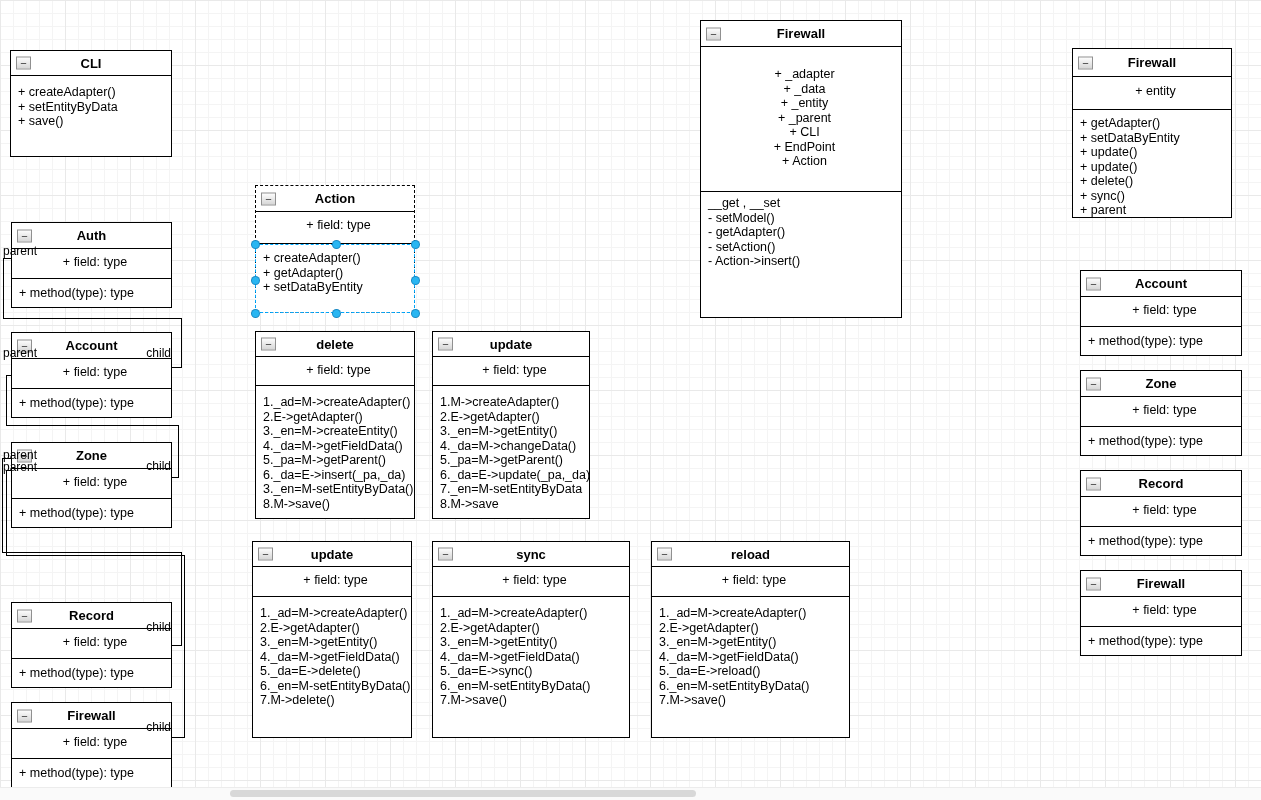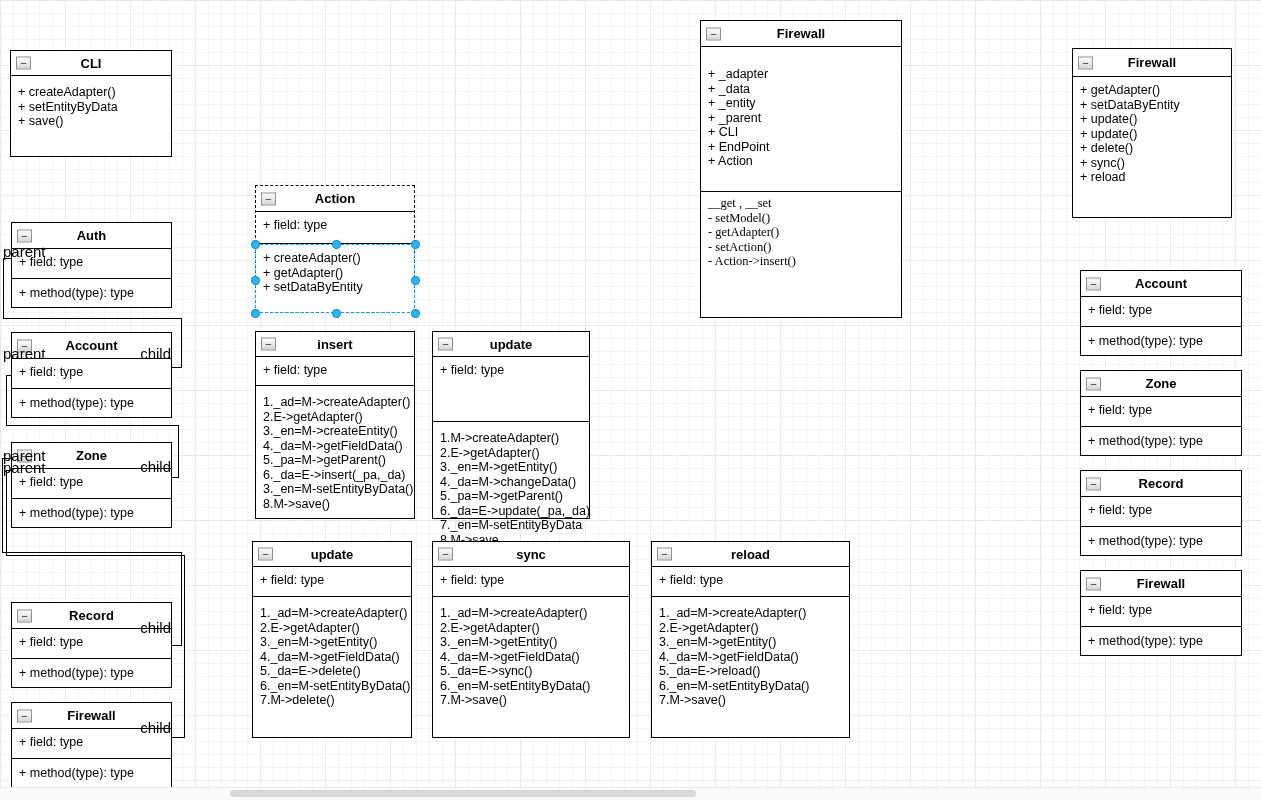--- a/index.html
+++ b/index.html
@@ -23,24 +23,24 @@
   .uml-class.dashed{border-style:dashed;}
   .uml-title{position:relative;text-align:center;font-weight:bold;font-size:13px;flex:0 0 auto;display:flex;align-items:center;justify-content:center;}
   .collapse{
     position:absolute;left:5px;top:50%;transform:translateY(-50%);
     width:15px;height:13px;border:1px solid #909090;
     background:linear-gradient(#fdfdfd,#d6d6d6);
     font-size:11px;line-height:11px;text-align:center;box-sizing:border-box;color:#333;
     font-weight:normal;
   }
   .uml-attrs,.uml-methods{border-top:1px solid #000;box-sizing:border-box;padding-left:7px;overflow:visible;}
-  .uml-attrs{flex:0 0 auto;}
+  .uml-attrs{flex:0 0 auto;text-align:center;}
   .uml-methods{flex:1 1 auto;}
   .row{white-space:nowrap;line-height:14.5px;}
-  .edge-label{position:absolute;font-size:15px;transform:translateY(-50%);z-index:3;}
+  .edge-label{position:absolute;font-size:12px;transform:translateY(-50%);z-index:3;}
   .edge-label.right{transform:translate(-100%,-50%);}
   .sel-outline{position:absolute;border:1px dashed #00a8ff;box-sizing:border-box;z-index:4;background:transparent;}
   .handle{position:absolute;width:9px;height:9px;border-radius:50%;box-sizing:border-box;border:1px solid rgba(0,80,140,0.45);z-index:5;}
   .hscrollbar{position:absolute;left:0;bottom:0;width:1261px;height:12px;border-top:1px solid #ececec;z-index:6;}
   .hscrollbar .thumb{position:absolute;top:2px;height:7px;border-radius:3.5px;}
 </style>
 </head>
 <body>
 
 <svg id="connector-layer" shape-rendering="crispEdges">
@@ -131,21 +131,21 @@
       </div>
     <div class="uml-methods" style="padding-top: 7px;">
         <div class="row">+ createAdapter()</div>
         <div class="row">+ getAdapter()</div>
         <div class="row">+ setDataByEntity</div>
       </div>
   </div>
     <div class="uml-class" style="left: 255px; top: 331px; width: 160px; height: 188px;">
     <div class="uml-title" style="height: 24px;">
       <span class="collapse">−</span>
-      <span class="title-text">insert</span>
+      <span class="title-text">delete</span>
     </div>
     <div class="uml-attrs" style="height: 29px; padding-top: 6px;">
         <div class="row">+ field: type</div>
       </div>
     <div class="uml-methods" style="padding-top: 9px;">
         <div class="row">1._ad=M-&gt;createAdapter()</div>
         <div class="row">2.E-&gt;getAdapter()</div>
         <div class="row">3._en=M-&gt;createEntity()</div>
         <div class="row">4._da=M-&gt;getFieldData()</div>
         <div class="row">5._pa=M-&gt;getParent()</div>
@@ -155,21 +155,21 @@
       </div>
   </div>
     <div class="uml-class" style="left: 432px; top: 331px; width: 158px; height: 188px;">
     <div class="uml-title" style="height: 24px;">
       <span class="collapse">−</span>
       <span class="title-text">update</span>
     </div>
     <div class="uml-attrs" style="height: 29px; padding-top: 6px;">
         <div class="row">+ field: type</div>
       </div>
-    <div class="uml-methods" style="padding-top: 9px; margin-top: 36px;">
+    <div class="uml-methods" style="padding-top: 9px;">
         <div class="row">1.M-&gt;createAdapter()</div>
         <div class="row">2.E-&gt;getAdapter()</div>
         <div class="row">3._en=M-&gt;getEntity()</div>
         <div class="row">4._da=M-&gt;changeData()</div>
         <div class="row">5._pa=M-&gt;getParent()</div>
         <div class="row">6._da=E-&gt;update(_pa,_da)</div>
         <div class="row">7._en=M-setEntityByData</div>
         <div class="row">8.M-&gt;save</div>
       </div>
   </div>
@@ -234,41 +234,44 @@
     </div>
     <div class="uml-attrs" style="height: 145px; padding-top: 20px;">
         <div class="row">+ _adapter</div>
         <div class="row">+ _data</div>
         <div class="row">+ _entity</div>
         <div class="row">+ _parent</div>
         <div class="row">+ CLI</div>
         <div class="row">+ EndPoint</div>
         <div class="row">+ Action</div>
       </div>
-    <div class="uml-methods" style="padding-top: 4px; font-family: Liberation Serif, serif;">
+    <div class="uml-methods" style="padding-top: 4px;">
         <div class="row">__get , __set</div>
         <div class="row">- setModel()</div>
         <div class="row">- getAdapter()</div>
         <div class="row">- setAction()</div>
         <div class="row">- Action-&gt;insert()</div>
       </div>
   </div>
     <div class="uml-class" style="left: 1072px; top: 48px; width: 160px; height: 170px;">
     <div class="uml-title" style="height: 27px;">
       <span class="collapse">−</span>
       <span class="title-text">Firewall</span>
     </div>
+    <div class="uml-attrs" style="height: 33px; padding-top: 7px;">
+        <div class="row">+ entity</div>
+      </div>
     <div class="uml-methods" style="padding-top: 6px;">
         <div class="row">+ getAdapter()</div>
         <div class="row">+ setDataByEntity</div>
         <div class="row">+ update()</div>
         <div class="row">+ update()</div>
         <div class="row">+ delete()</div>
         <div class="row">+ sync()</div>
-        <div class="row">+ reload</div>
+        <div class="row">+ parent</div>
       </div>
   </div>
     <div class="uml-class" style="left: 1080px; top: 270px; width: 162px; height: 86px;">
     <div class="uml-title" style="height: 25px;">
       <span class="collapse">−</span>
       <span class="title-text">Account</span>
     </div>
     <div class="uml-attrs" style="height: 30px; padding-top: 6px;">
         <div class="row">+ field: type</div>
       </div>

